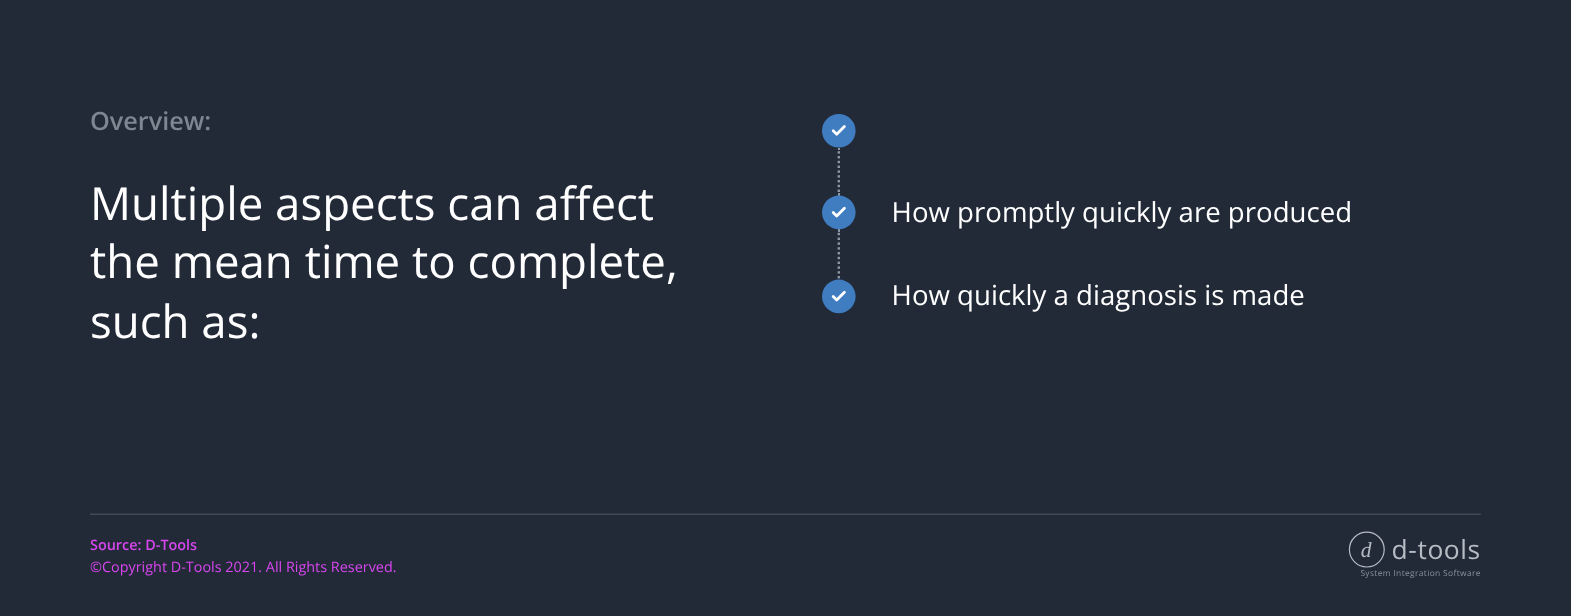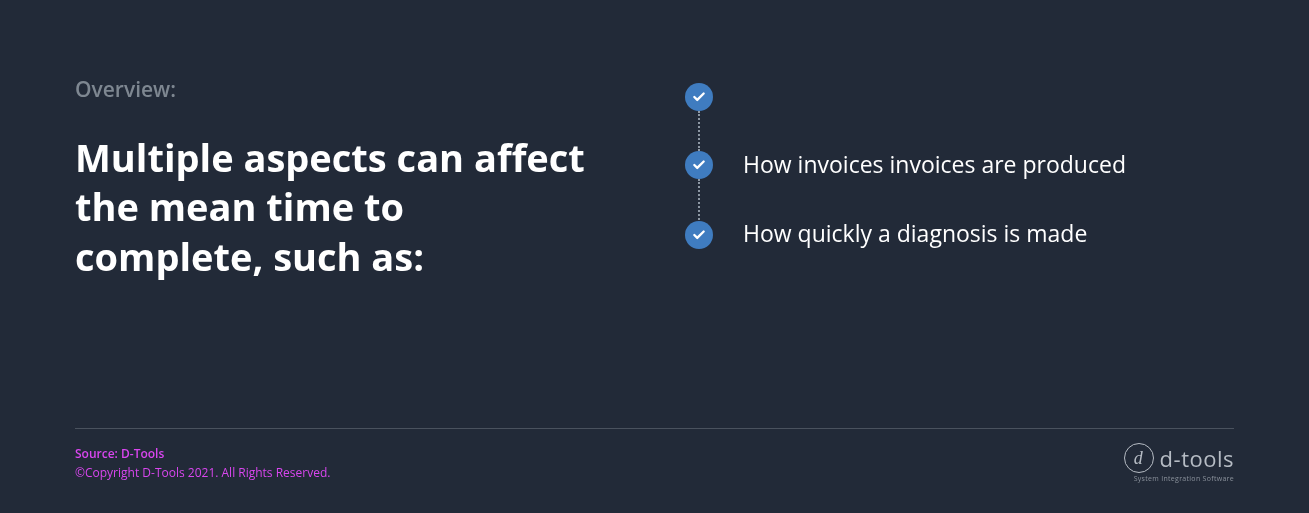--- a/index.html
+++ b/index.html
@@ -14,35 +14,36 @@
       font-family: 'Open Sans', 'Segoe UI', Arial, sans-serif;
       color: #ffffff;
       padding: 75px 75px 30px 75px;
       display: flex;
       flex-direction: column;
     }
     .content {
       display: flex;
       flex-direction: row;
       flex: 1;
+      margin-top: 12px;
     }
     .left-panel {
       flex: 0 0 540px;
       padding-right: 30px;
     }
     .overview-label {
       color: #7e8791;
       font-size: 21px;
       font-weight: 600;
       margin-bottom: 30px;
     }
     .main-heading {
       color: #ffffff;
       font-size: 38px;
-      font-weight: 700;
+      font-weight: 400;
       line-height: 1.3;
     }
     .right-panel {
       flex: 1;
       padding-left: 70px;
       padding-top: 8px;
     }
     .bullet-list {
       position: relative;
     }
@@ -164,21 +165,21 @@
         <div class="connector-line"></div>
       </div>
 
       <div class="bullet-item">
         <div class="bullet-icon">
           <svg viewBox="0 0 24 24" fill="none" stroke="#ffffff" stroke-width="4" stroke-linecap="round" stroke-linejoin="round">
             <polyline points="4 12 9 17 20 6"></polyline>
           </svg>
         </div>
         <div class="connector-line"></div>
-        <div class="bullet-text">How invoices invoices are produced</div>
+        <div class="bullet-text">How promptly quickly are produced</div>
       </div>
 
       <div class="bullet-item">
         <div class="bullet-icon">
           <svg viewBox="0 0 24 24" fill="none" stroke="#ffffff" stroke-width="4" stroke-linecap="round" stroke-linejoin="round">
             <polyline points="4 12 9 17 20 6"></polyline>
           </svg>
         </div>
 
         <div class="bullet-text">How quickly a diagnosis is made</div>

